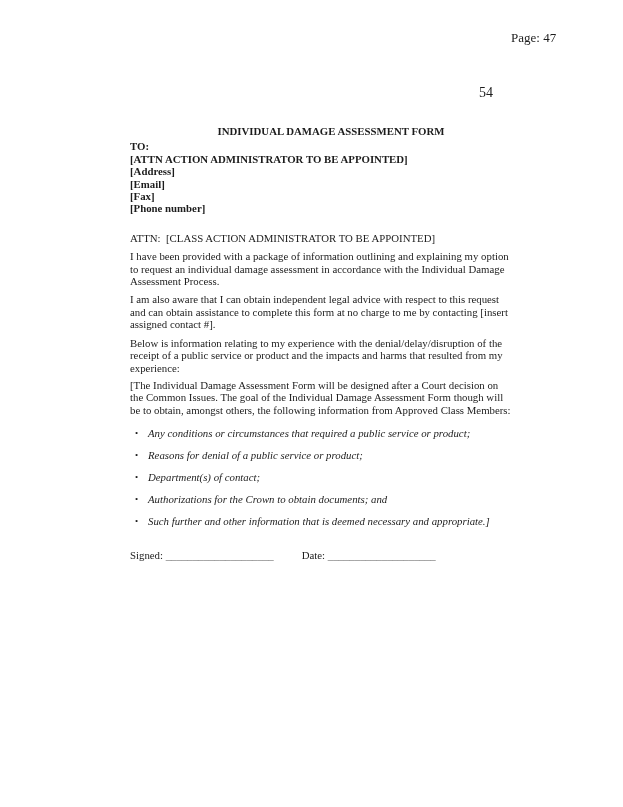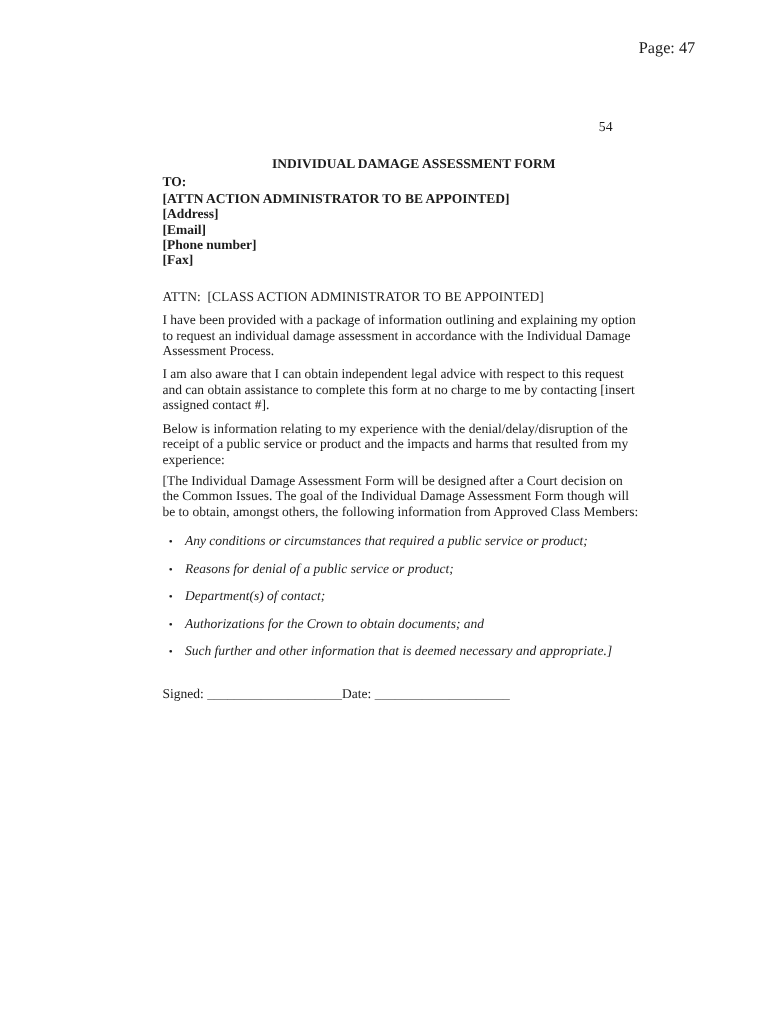--- a/index.html
+++ b/index.html
@@ -1,56 +1,56 @@
 <!DOCTYPE html>
 <html><head>
 <meta charset="utf-8">
 <style>
   html,body{margin:0;padding:0;background:#ffffff;}
   .page{
     width:623px;height:807px;position:relative;background:#ffffff;
     color:#1c1c1c;font-family:"Liberation Serif", serif;overflow:hidden;border-radius:15px;
   }
   .page-indicator{position:absolute;top:30px;left:511px;font-size:13px;}
-  .doc-page-number{position:absolute;top:96px;left:479px;font-size:11px;}
+  .doc-page-number{position:absolute;top:85px;left:479px;font-size:14px;}
   .content{position:absolute;left:130px;top:125px;width:384px;font-size:10.8px;line-height:12.4px;}
   .title{font-weight:700;text-align:center;padding-left:18px;}
   .recipient{margin-top:3px;}
   .recipient-line{font-weight:700;}
   .attn{font-weight:400;margin-top:17px;white-space:pre-wrap;}
   .para{margin:6px 0 0 0;white-space:pre-wrap;}
   .para-first{margin-top:8px;}
   .italic-note{margin-top:5px;white-space:pre-wrap;}
   .bullets{list-style:none;margin:11px 0 0 0;padding:0;font-style:italic;}
   .bullet-item{display:flex;margin:0 0 9.5px 5px;}
   .bullet-marker{width:13px;flex:0 0 13px;font-style:normal;font-size:9px;line-height:12.4px;}
   .sig-row{margin-top:22px;display:flex;white-space:pre;}
-  .sig-date{}
+  .sig-date{margin-left:28px;}
   .blank{color:#5a5a5a;}
 </style>
 </head>
 <body>
 
 <div class="page">
 
   <div class="page-indicator">Page: 47</div>
 
   <div class="doc-page-number">54</div>
 
   <div class="content">
 
     <div class="title">INDIVIDUAL DAMAGE ASSESSMENT FORM</div>
 
     <div class="recipient">
       <div class="recipient-line">TO:</div>
       <div class="recipient-line">[ATTN ACTION ADMINISTRATOR TO BE APPOINTED]</div>
       <div class="recipient-line">[Address]</div>
       <div class="recipient-line">[Email]</div>
+      <div class="recipient-line">[Fax]</div>
       <div class="recipient-line">[Phone number]</div>
-      <div class="recipient-line">[Fax]</div>
     </div>
 
     <div class="attn">ATTN:  [CLASS ACTION ADMINISTRATOR TO BE APPOINTED]</div>
 
 
     <p class="para">I have been provided with a package of information outlining and explaining my option to request an individual damage assessment in accordance with the Individual Damage Assessment Process.</p>
 
     <p class="para">I am also aware that I can obtain independent legal advice with respect to this request and can obtain assistance to complete this form at no charge to me by contacting [insert assigned contact #].</p>
 
     <p class="para">Below is information relating to my experience with the denial/delay/disruption of the receipt of a public service or product and the impacts and harms that resulted from my experience:</p>

